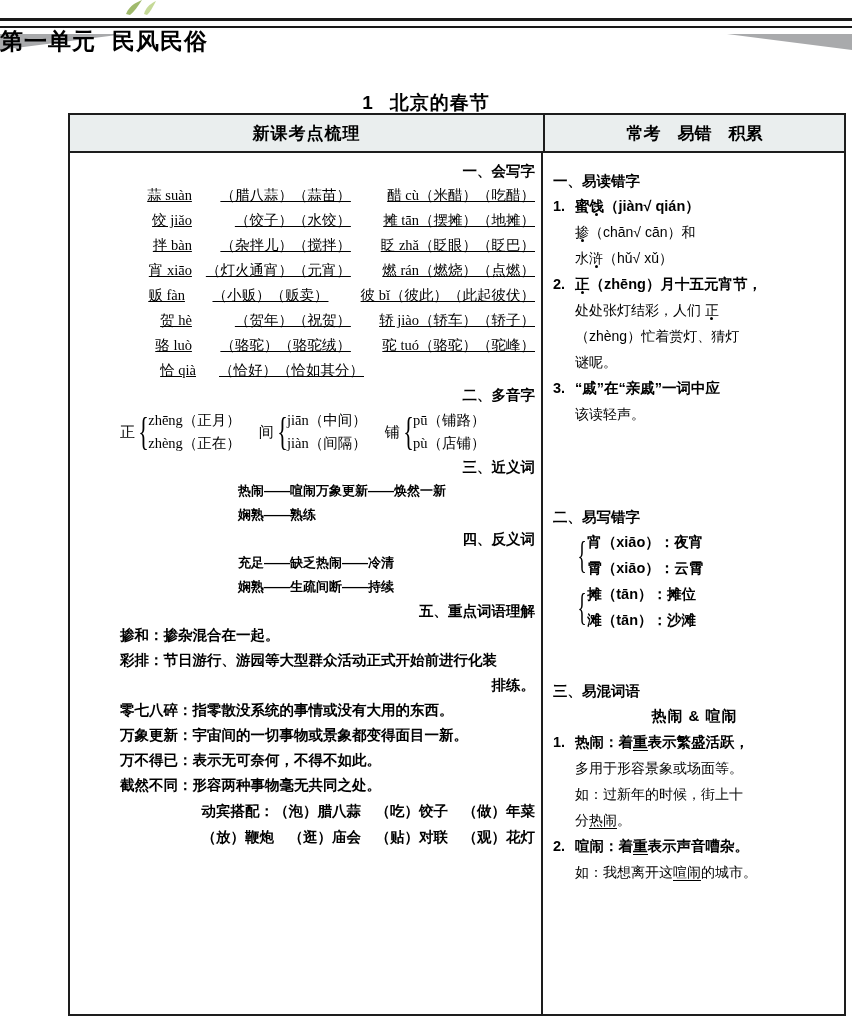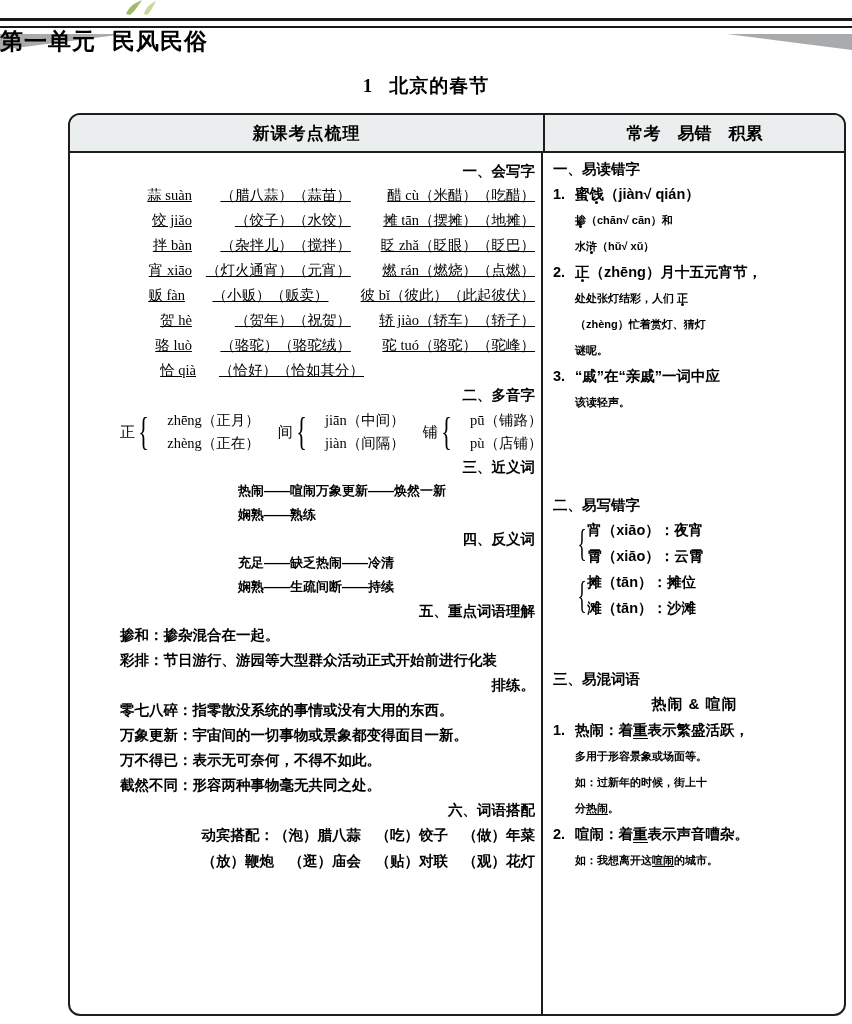--- a/index.html
+++ b/index.html
@@ -45,36 +45,36 @@
 
   
   .unit-title {
     position: absolute; top: 26px; left: 0; width: 852px;
     font-family: "Liberation Sans", "DejaVu Sans", sans-serif;
     font-weight: bold;
     font-size: 23px;
     letter-spacing: 1px;
   }
   .lesson-title {
-    position: absolute; top: 73px; left: 0; width: 852px;
+    position: absolute; top: 90px; left: 0; width: 852px;
     text-align: center;
-    font-family: Liberation Serif, serif;
+    font-family: Liberation Sans, sans-serif;
     font-weight: bold;
     font-size: 19px;
     letter-spacing: 1px;
   }
   .sp-w { display: inline-block; width: 16px; }
 
   
   .sheet {
     position: absolute;
     left: 68px; top: 113px;
     width: 778px; height: 903px;
     border: 2px solid #1d1d1d;
-    border-radius: 12px;
+    border-radius: 0;
     box-sizing: border-box;
     background: #fff;
     overflow: hidden;
   }
   .head-row {
     display: flex;
     height: 36px;
     background: #eaeeee;
     border-bottom: 2px solid #1d1d1d;
   }
@@ -98,21 +98,21 @@
   .col-left {
     width: 473px;
     border-right: 2px solid #1d1d1d;
     box-sizing: border-box;
     padding: 6px 6px 0 24px;
     text-align: right;
   }
   .col-right {
     flex: 1;
     box-sizing: border-box;
-    padding: 4px 8px 0 10px;
+    padding: 16px 8px 0 10px;
   }
 
   
   .sec-head {
     font-family: "Liberation Sans", "DejaVu Sans", sans-serif;
     font-weight: bold;
     font-size: 14.5px;
     line-height: 23px;
     margin: 1px 0 0 0;
     white-space: pre;
@@ -147,21 +147,21 @@
   }
   .poly-char { font-size: 15px; }
   .poly-brace {
     font-size: 40px;
     line-height: 40px;
     font-weight: 300;
     transform: scaleX(0.55);
     display: inline-block;
     margin: 0 -5px 0 -1px;
   }
-  .poly-rows { line-height: 23px; white-space: pre; margin-left: 19px; }
+  .poly-rows { line-height: 23px; white-space: pre; }
 
   
   .pairrow {
     display: flex;
     padding-left: 26px;
     line-height: 24px;
     font-size: 13px;
     font-family: "Liberation Sans", "DejaVu Sans", sans-serif;
     font-weight: bold;
     white-space: pre;
@@ -203,23 +203,23 @@
   .r-item {
     display: flex;
     font-size: 14.5px;
     line-height: 26px;
     font-family: "Liberation Sans", "DejaVu Sans", sans-serif;
     font-weight: bold;
     white-space: pre-wrap;
   }
   .r-num { width: 22px; flex: none; }
   .r-txt { flex: 1; }
-  .r-sub { padding-left: 22px; font-size: 11px; line-height: 26px;
+  .r-sub { padding-left: 22px; font-size: 14px; line-height: 26px;
            font-family: "Liberation Sans", "DejaVu Sans", sans-serif;
-           font-weight: bold; white-space: pre-wrap; }
+           font-weight: normal; white-space: pre-wrap; }
   .dotchar { position: relative; }
   .dotchar::after {
     content: "";
     position: absolute;
     left: 50%; bottom: -2px;
     width: 3px; height: 3px;
     margin-left: -1.5px;
     border-radius: 50%;
     background: #000;
   }
@@ -382,21 +382,20 @@
       </div>
       <div class="defrow">
         <span class="def-term">万不得已：</span>
         <span>表示无可奈何，不得不如此。</span>
       </div>
       <div class="defrow">
         <span class="def-term">截然不同：</span>
         <span>形容两种事物毫无共同之处。</span>
       </div>
 
-      <div class="sec-head">六、词语搭配</div>
       <div class="collo">动宾搭配：（泡）腊八蒜　（吃）饺子　（做）年菜</div>
       <div class="collo collo2">（放）鞭炮　（逛）庙会　（贴）对联　（观）花灯</div>
 
     </div>
 
     <div class="col-right">
 
       <div class="r-sec">一、易读错字</div>
 
       <div class="r-item">

